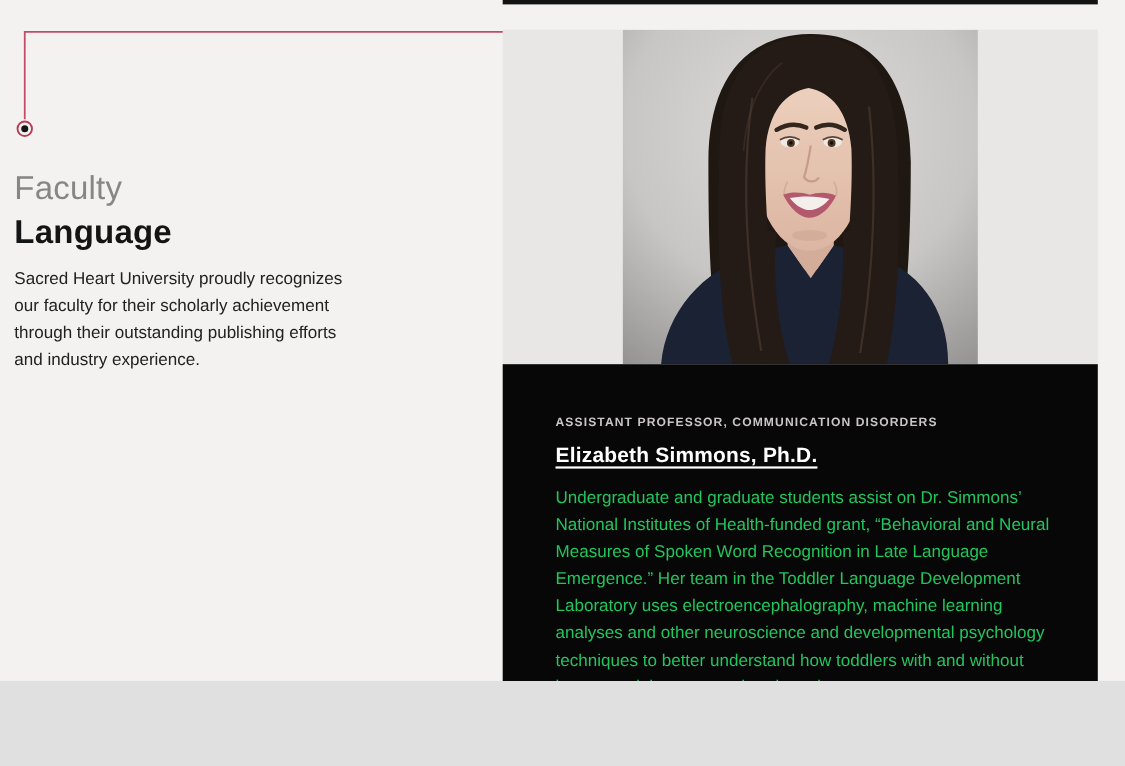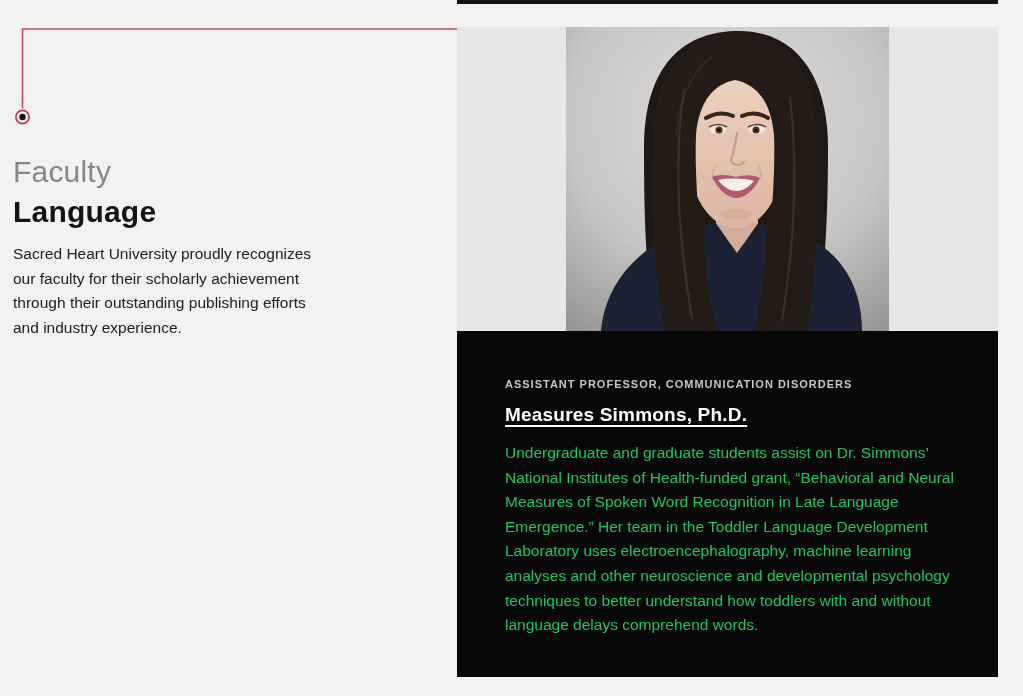--- a/index.html
+++ b/index.html
@@ -3,21 +3,21 @@
 <meta charset="utf-8">
 <title>Faculty Spotlight</title>
 <style>
   html,body{margin:0;padding:0;}
   body{
     font-family:"Liberation Sans","DejaVu Sans",sans-serif;
     background:#e0e0e0;
   }
   .page{
     position:relative;
-    width:1023px;height:696px;
+    width:1023px;height:619px;
     background:#f3f2f1;
     overflow:hidden;
   }
 
   
   .ornament{
     position:absolute;left:0;top:0;width:470px;height:140px;
     pointer-events:none;
   }
   .intro{
@@ -164,18 +164,18 @@
         <path d="M222 180 C230 230 226 280 212 304 L188 304 C198 268 202 220 200 184 Z" fill="#241b16"></path>
 
         <path d="M118 62 C108 130 112 210 126 292" fill="none" stroke="#544134" stroke-width="2" opacity="0.55"></path>
         <path d="M224 70 C232 140 228 220 216 294" fill="none" stroke="#544134" stroke-width="2" opacity="0.55"></path>
         <path d="M145 30 C122 48 112 80 110 110" fill="none" stroke="#4a382c" stroke-width="1.6" opacity="0.5"></path>
       </svg>
     </div>
 
     <div class="info-panel">
       <p class="eyebrow">ASSISTANT PROFESSOR, COMMUNICATION DISORDERS</p>
-      <a class="name-link">Measures Simmons, Ph.D.</a>
+      <a class="name-link">Elizabeth Simmons, Ph.D.</a>
       <p class="bio">Undergraduate and graduate students assist on Dr. Simmons’ National Institutes of Health-funded grant, “Behavioral and Neural Measures of Spoken Word Recognition in Late Language Emergence.” Her team in the Toddler Language Development Laboratory uses electroencephalography, machine learning analyses and other neuroscience and developmental psychology techniques to better understand how toddlers with and without language delays comprehend words.</p>
     </div>
 
   </div>
 </div>
 
 </body></html>

